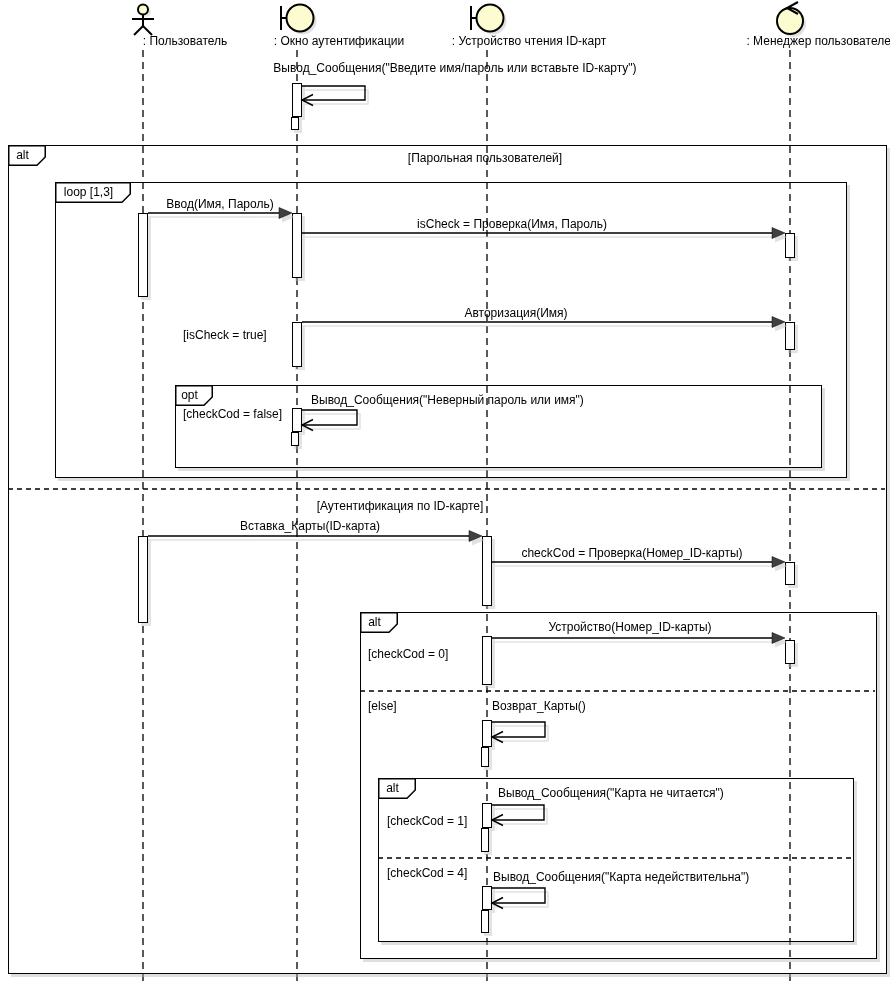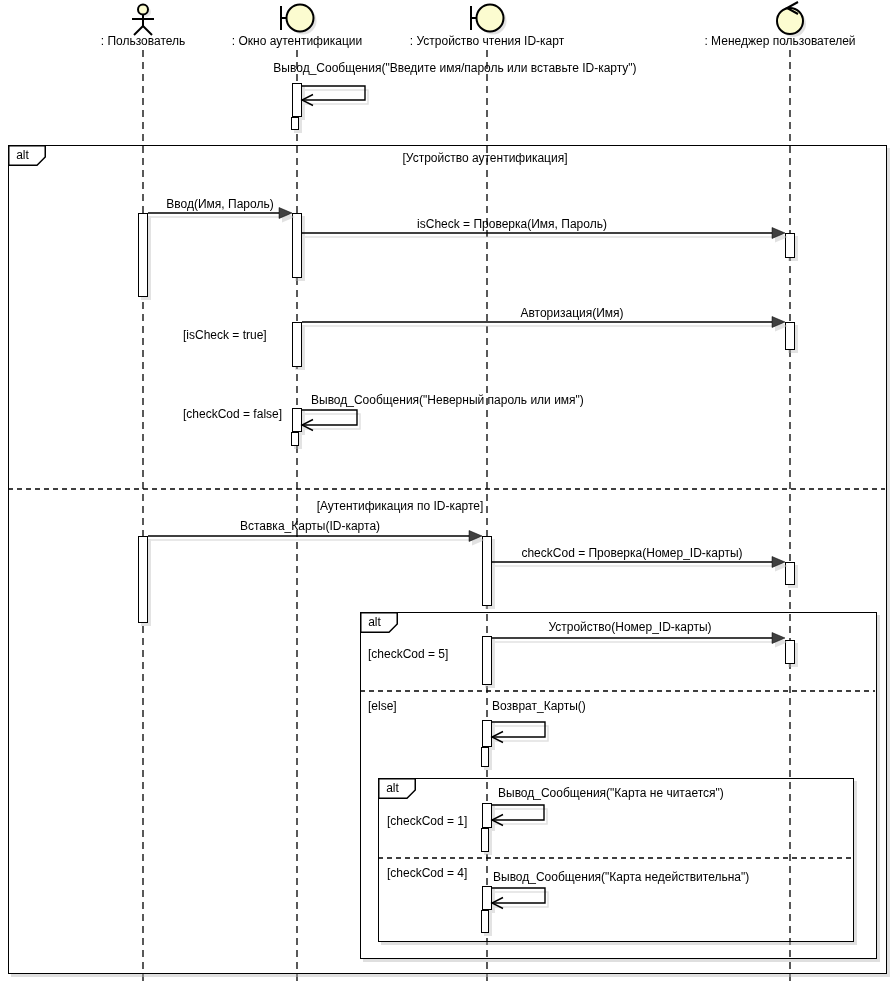--- a/index.html
+++ b/index.html
@@ -13,21 +13,21 @@
   .pent{position:absolute;top:-1.5px;left:-1.5px;height:21px;}
   .pent svg{position:absolute;top:0;left:0;}
   .pent .op{position:relative;display:block;text-align:center;line-height:20px;
     padding-right:8px;font-size:12px;z-index:1;white-space:nowrap;}
   .act{position:absolute;width:10px;background:#fff;border:1.2px solid #000;
     box-sizing:border-box;z-index:3;box-shadow:3px 3px 0 rgba(184,184,184,.4);}
   .act.small{width:8px;}
   .lbl{position:absolute;z-index:5;white-space:nowrap;line-height:13px;}
   .lbl.c{transform:translateX(-50%);}
   .guard{position:absolute;z-index:5;white-space:nowrap;line-height:13px;}
-  .hdr{position:absolute;z-index:5;white-space:nowrap;transform:translateX(-50%);line-height:13px;}
+  .hdr{position:absolute;z-index:5;white-space:nowrap;transform:translateX(-50%);line-height:13px;margin-left:42px;}
 </style>
 </head>
 <body>
 
 <div class="canvas">
 
   <svg class="svg-base" width="890" height="984" viewBox="0 0 890 984">
 
     <g stroke="#000" stroke-width="1.3" stroke-dasharray="7,5">
       <line x1="143" y1="50" x2="143" y2="984"></line>
@@ -77,22 +77,38 @@
 
   <div class="frag" style="left:8px;top:145px;width:877px;height:827px">
     <div class="pent" style="width:38px">
       <svg width="38" height="21">
           <path d="M0.75,0.75 H37.25 V12 L29,20.25 H0.75 Z" fill="#fff" stroke="#000" stroke-width="1.5"></path>
         </svg>
       <span class="op">alt</span>
     </div>
   </div>
 
-
-
+  <div class="frag" style="left:55px;top:182px;width:790px;height:294px">
+    <div class="pent" style="width:76px">
+      <svg width="76" height="21">
+          <path d="M0.75,0.75 H75.25 V12 L67,20.25 H0.75 Z" fill="#fff" stroke="#000" stroke-width="1.5"></path>
+        </svg>
+      <span class="op">loop  [1,3]</span>
+    </div>
+  </div>
+
+
+  <div class="frag" style="left:175px;top:385px;width:645px;height:81px">
+    <div class="pent" style="width:38px">
+      <svg width="38" height="21">
+          <path d="M0.75,0.75 H37.25 V12 L29,20.25 H0.75 Z" fill="#fff" stroke="#000" stroke-width="1.5"></path>
+        </svg>
+      <span class="op">opt</span>
+    </div>
+  </div>
 
   <div class="frag" style="left:360px;top:612px;width:515px;height:345px">
     <div class="pent" style="width:38px">
       <svg width="38" height="21">
           <path d="M0.75,0.75 H37.25 V12 L29,20.25 H0.75 Z" fill="#fff" stroke="#000" stroke-width="1.5"></path>
         </svg>
       <span class="op">alt</span>
     </div>
   </div>
 
@@ -182,31 +198,31 @@
       <path d="M492,805 H544 V820 H492"></path>
       <path d="M503,814.5 L492,820 L503,825.5"></path>
       <path d="M492,888 H545 V903 H492"></path>
       <path d="M503,897.5 L492,903 L503,908.5"></path>
     </g>
   </svg>
 
   <div class="lbl c" style="left:455px;top:62px">Вывод_Сообщения("Введите имя/пароль или вставьте ID-карту")</div>
   <div class="lbl c" style="left:220px;top:198px">Ввод(Имя, Пароль)</div>
   <div class="lbl c" style="left:512px;top:218px">isCheck = Проверка(Имя, Пароль)</div>
-  <div class="lbl c" style="left:572px;top:307px">Авторизация(Имя)</div>
+  <div class="lbl c" style="left:516px;top:307px">Авторизация(Имя)</div>
   <div class="lbl" style="left:311px;top:394px">Вывод_Сообщения("Неверный пароль или имя")</div>
   <div class="lbl c" style="left:310px;top:520px">Вставка_Карты(ID-карта)</div>
   <div class="lbl c" style="left:632px;top:547px">checkCod = Проверка(Номер_ID-карты)</div>
   <div class="lbl c" style="left:630px;top:621px">Устройство(Номер_ID-карты)</div>
   <div class="lbl" style="left:492px;top:700px">Возврат_Карты()</div>
   <div class="lbl" style="left:498px;top:787px">Вывод_Сообщения("Карта не читается")</div>
   <div class="lbl" style="left:493px;top:871px">Вывод_Сообщения("Карта недействительна")</div>
 
-  <div class="guard" style="left:485px;top:152px;transform:translateX(-50%)">[Устройство аутентификация]</div>
+  <div class="guard" style="left:485px;top:152px;transform:translateX(-50%)">[Парольная пользователей]</div>
   <div class="guard" style="left:400px;top:500px;transform:translateX(-50%)">[Аутентификация по ID-карте]</div>
   <div class="guard" style="left:183px;top:329px">[isCheck = true]</div>
   <div class="guard" style="left:183px;top:408px">[checkCod = false]</div>
-  <div class="guard" style="left:368px;top:648px">[checkCod = 5]</div>
+  <div class="guard" style="left:368px;top:648px">[checkCod = 0]</div>
   <div class="guard" style="left:368px;top:700px">[else]</div>
   <div class="guard" style="left:387px;top:815px">[checkCod = 1]</div>
   <div class="guard" style="left:387px;top:867px">[checkCod = 4]</div>
 
 </div>
 
 </body></html>

